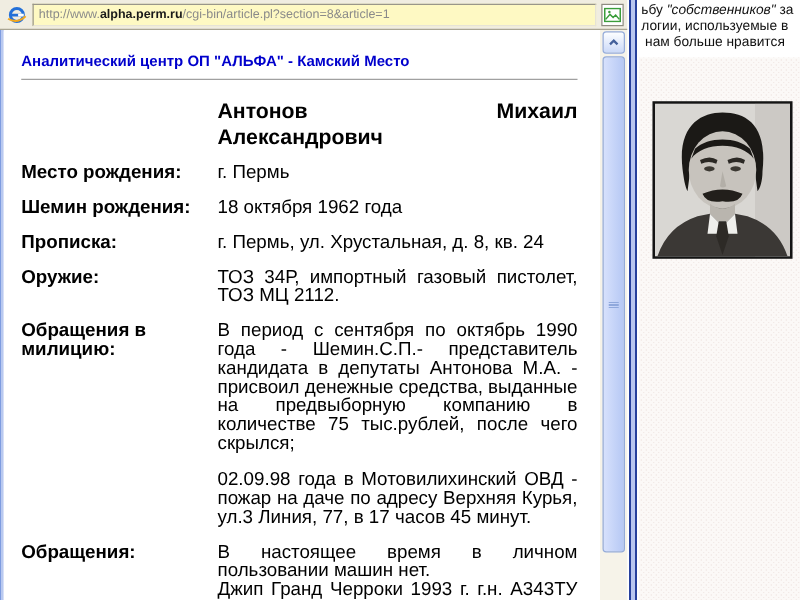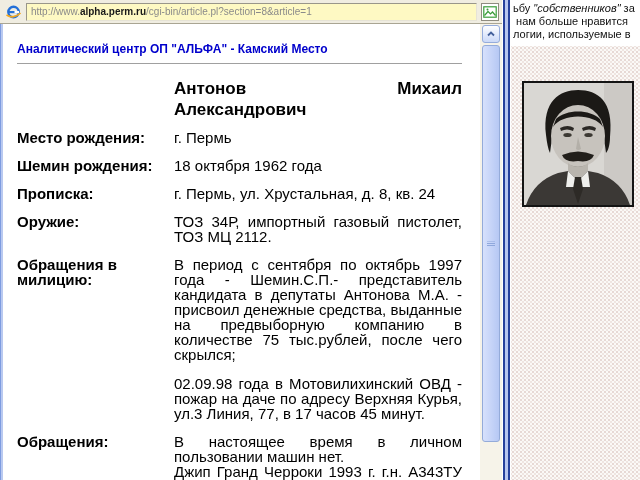--- a/index.html
+++ b/index.html
@@ -145,21 +145,21 @@
     </div>
 
     <div class="row">
       <div class="label">Оружие:</div>
       <div class="value">ТОЗ 34Р, импортный газовый пистолет, ТОЗ МЦ 2112.</div>
     </div>
 
     <div class="row">
       <div class="label">Обращения в милицию:</div>
       <div class="value">
-        <p>В период с сентября по октябрь 1997 года - Шемин.С.П.- представитель кандидата в депутаты Антонова М.А. - присвоил денежные средства, выданные на предвыборную компанию в количестве 75 тыс.рублей, после чего скрылся;</p>
+        <p>В период с сентября по октябрь 1990 года - Шемин.С.П.- представитель кандидата в депутаты Антонова М.А. - присвоил денежные средства, выданные на предвыборную компанию в количестве 75 тыс.рублей, после чего скрылся;</p>
         <p class="spaced">02.09.98 года в Мотовилихинский ОВД - пожар на даче по адресу Верхняя Курья, ул.3 Линия, 77, в 17 часов 45 минут.</p>
       </div>
     </div>
 
     <div class="row">
       <div class="label">Обращения:</div>
       <div class="value">
         <p>В настоящее время в личном пользовании машин нет.</p>
         <p>Джип Гранд Черроки 1993 г. г.н. А343ТУ продан 21.10.98;</p>
       </div>
@@ -175,22 +175,22 @@
     <div class="sb-thumb">
       <span class="grip"></span>
     </div>
   </div>
 
   <div class="divider"></div>
 
   <div class="bgpage">
     <div class="bg-text">
       <div class="bg-line"><span>ьбу </span><i>"собственников"</i><span> за</span></div>
+      <div class="bg-line">логии, используемые в</div>
       <div class="bg-line"> нам больше нравится</div>
-      <div class="bg-line">логии, используемые в</div>
     </div>
     <div class="dotted">
       <div class="photo">
         <svg viewBox="0 0 108 122" preserveAspectRatio="none">
           <rect width="108" height="122" fill="#d9d7d3"></rect>
           <rect x="80" width="28" height="122" fill="#ccc9c5"></rect>
 
           <path d="M22,52 C18,18 36,7 54,7 C74,7 90,18 86,54 C86,62 84,68 82,70 L78,40 C68,28 40,28 30,40 L26,70 C24,66 23,60 22,52 Z" fill="#1b1916"></path>
 
           <ellipse cx="54" cy="53" rx="27" ry="31" fill="#c7c3bd"></ellipse>

